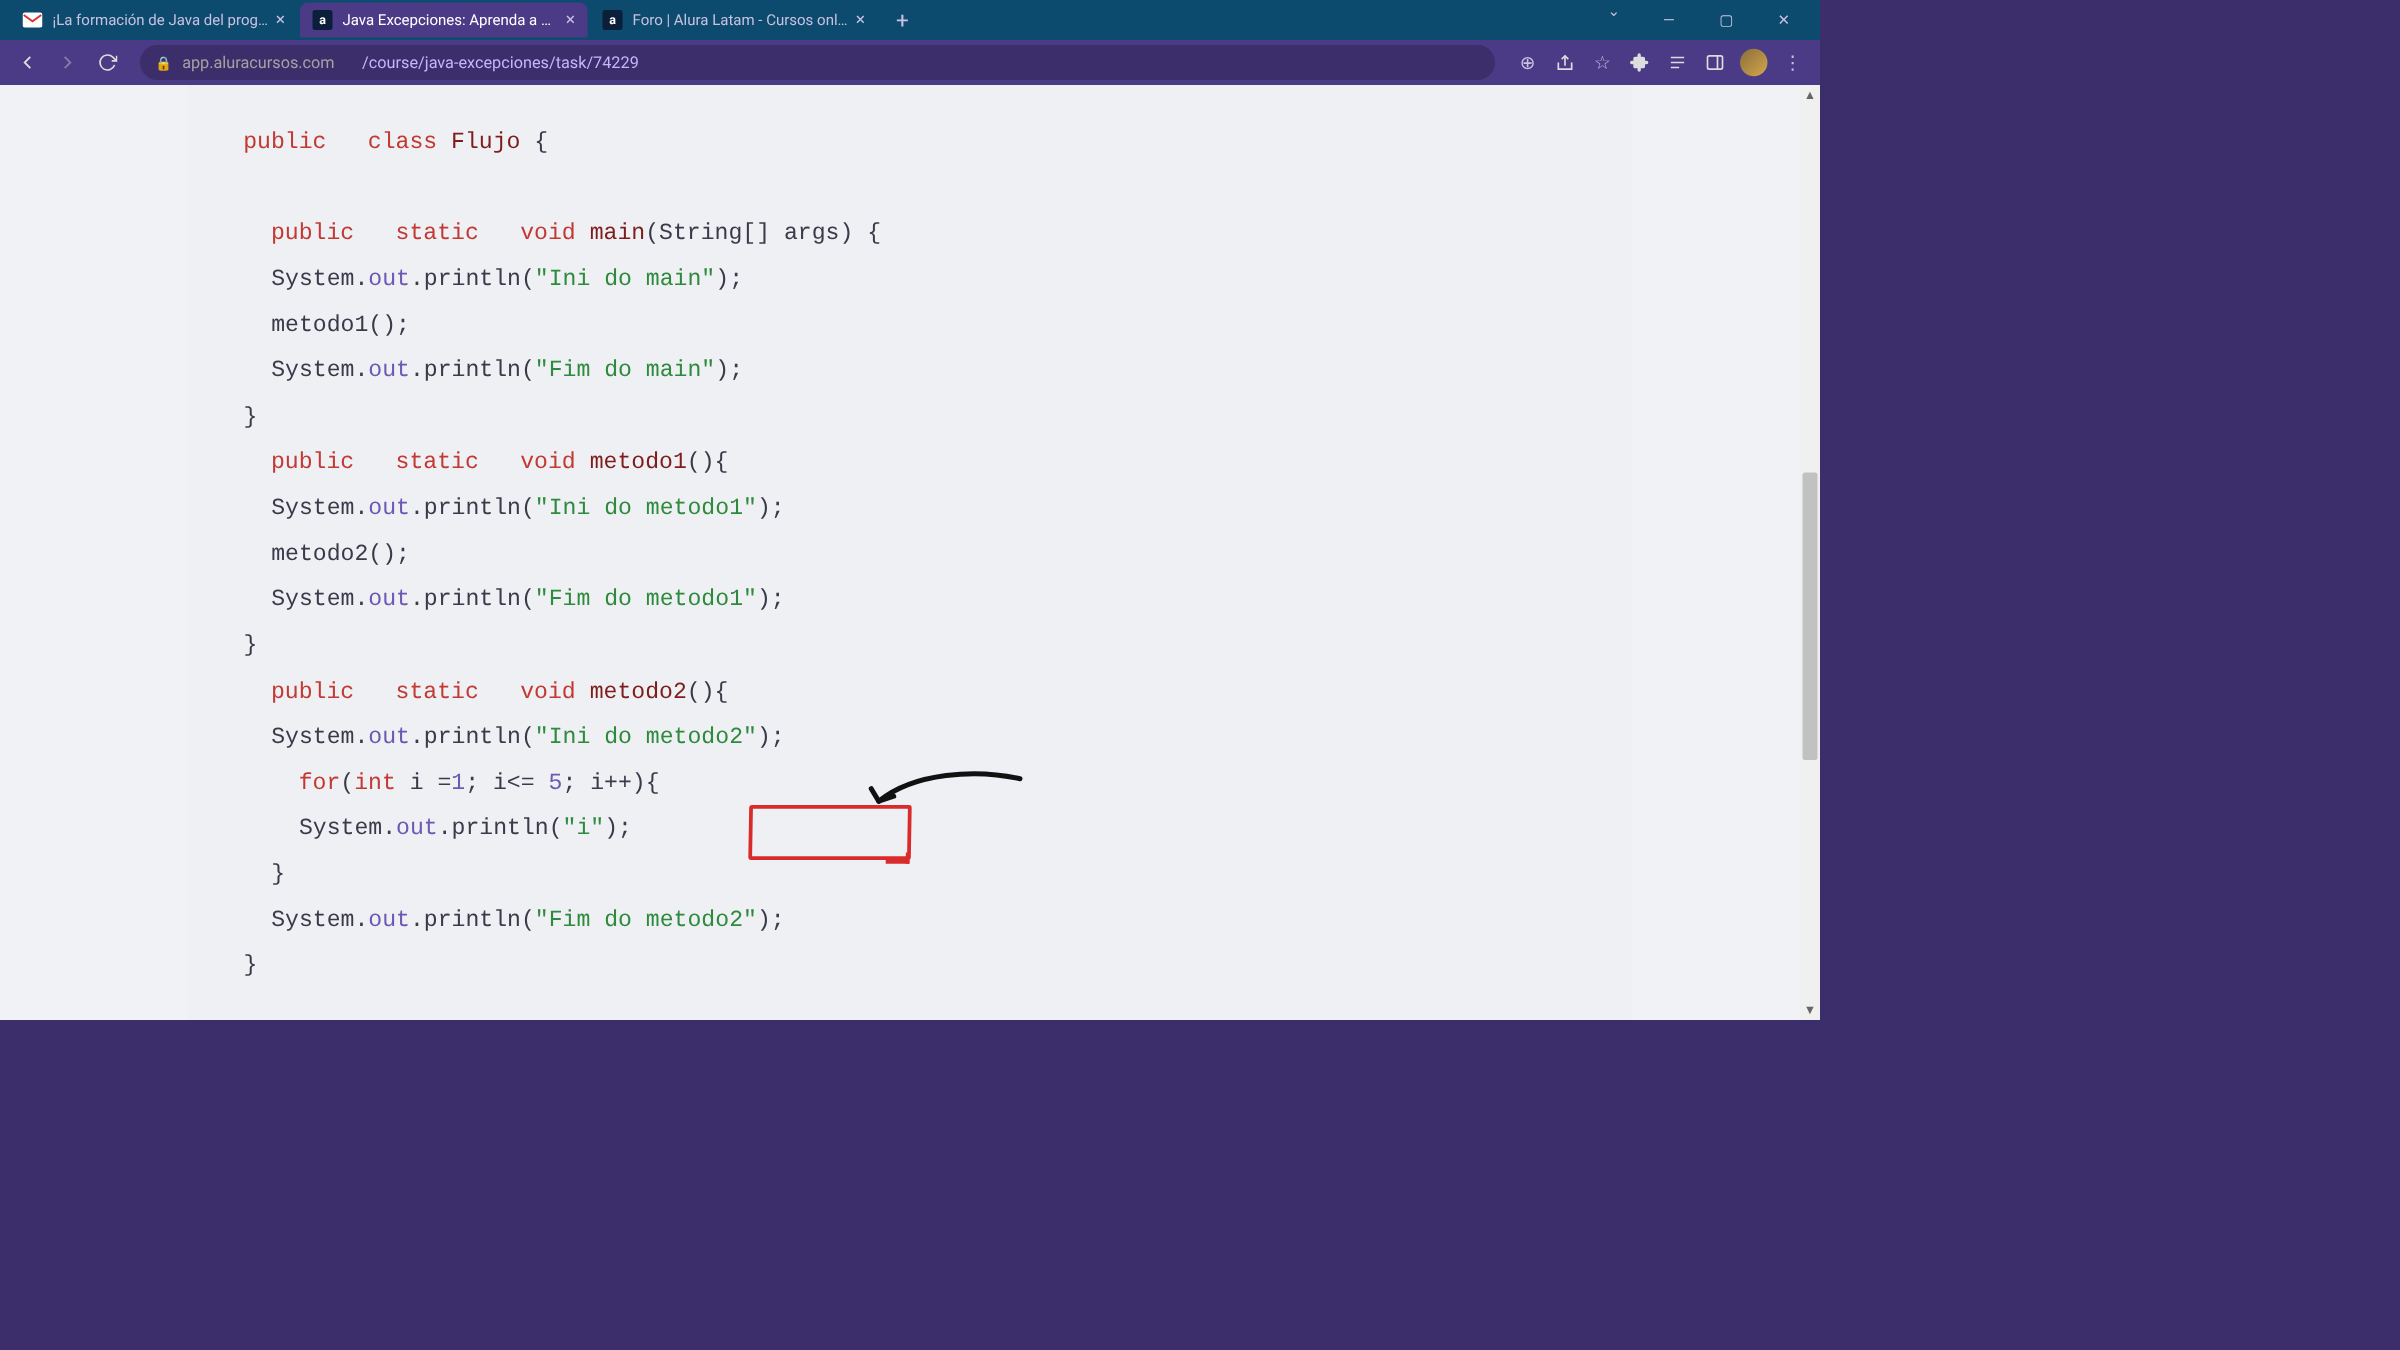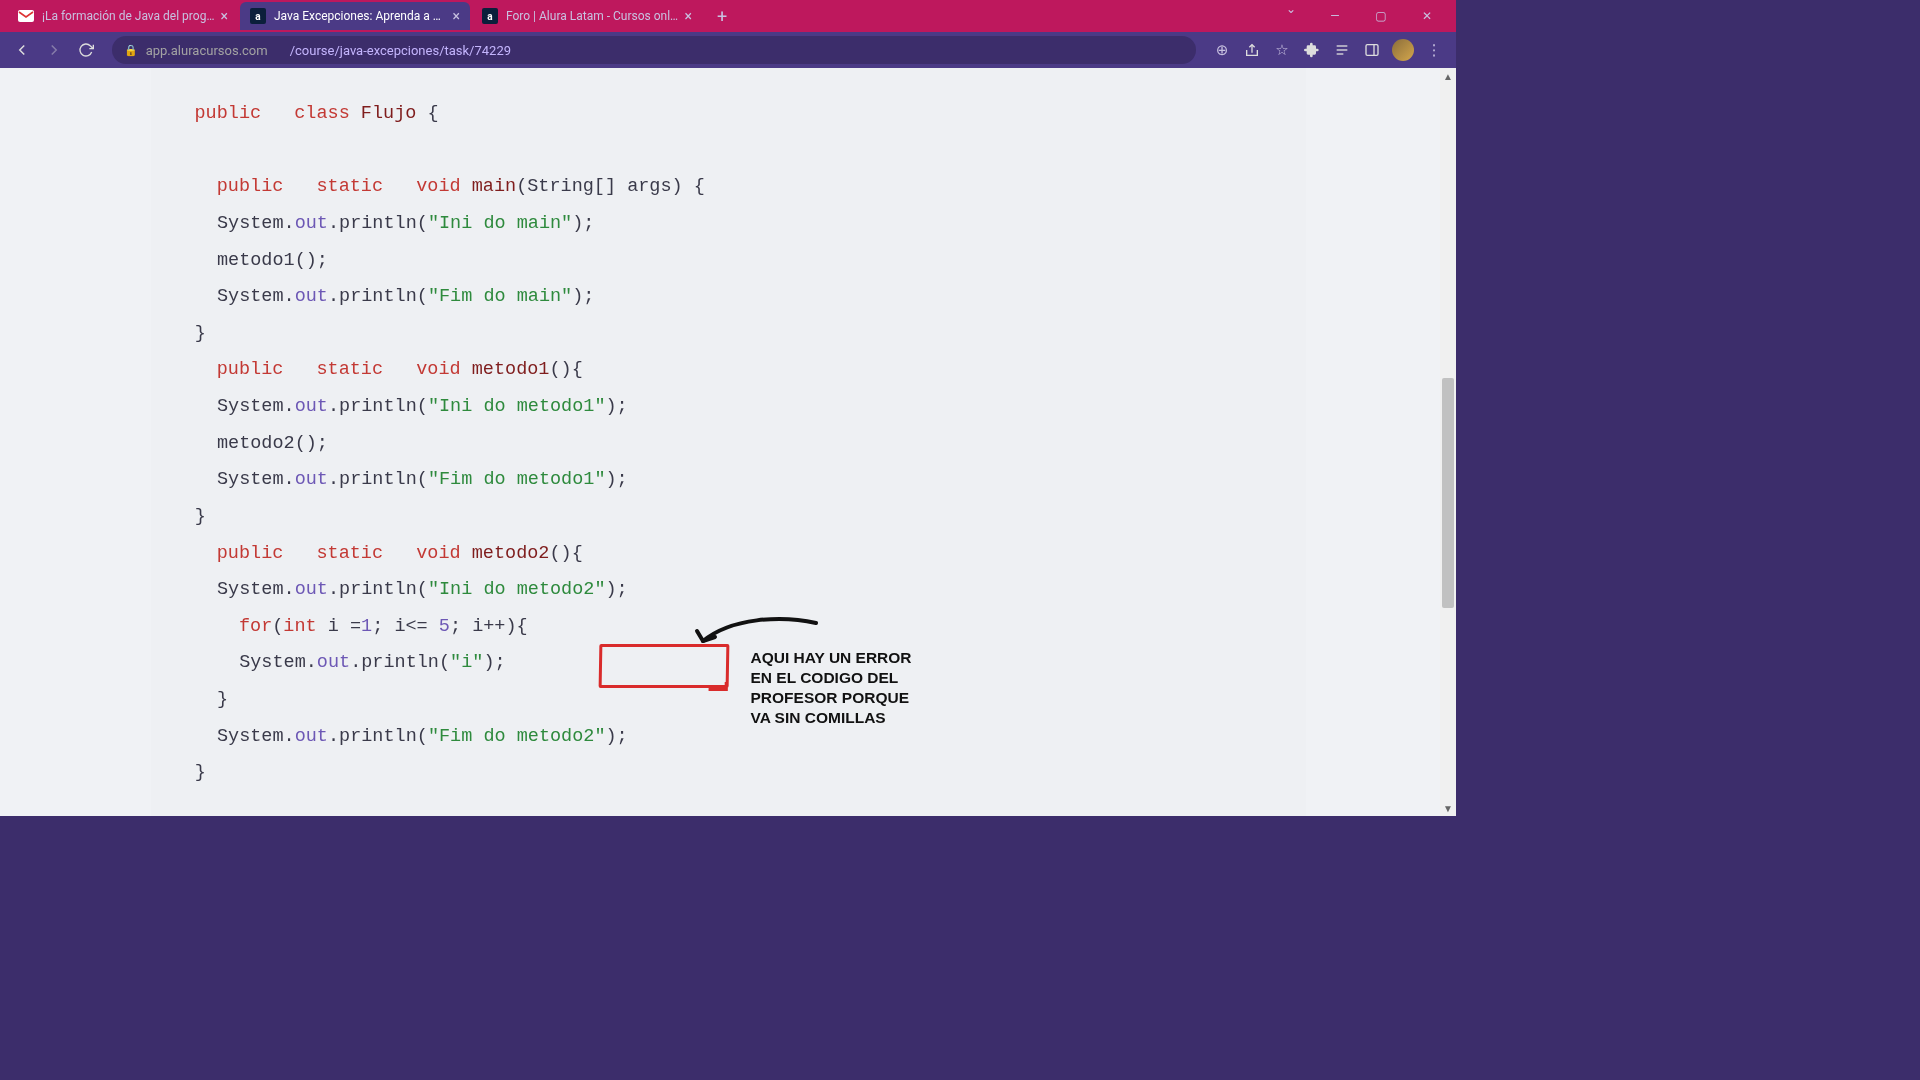--- a/index.html
+++ b/index.html
@@ -7,21 +7,21 @@
       font-family: -apple-system, BlinkMacSystemFont, "Segoe UI", Roboto, sans-serif;
       background: #3c2d6b;
       width: 1456px;
       height: 816px;
       overflow: hidden;
       position: relative;
     }
     
     .tab-bar {
       height: 32px;
-      background: #be185d;
+      background: #0c4a6e;
       display: flex;
       align-items: center;
       padding: 0 8px;
     }
     .tab {
       display: flex;
       align-items: center;
       height: 28px;
       padding: 0 10px;
       border-radius: 6px 6px 0 0;
@@ -337,24 +337,20 @@
       <span>System.</span><span class="prop">out</span><span>.println(</span><span class="str">"i"</span><span>);</span>
     <span>}</span>
     <span>System.</span><span class="prop">out</span><span>.println(</span><span class="str">"Fim do metodo2"</span><span>);</span>
   <span>}</span></div>
 
     <div class="red-box annotation"></div>
     <svg class="arrow-svg annotation" viewBox="0 0 130 40">
       <path d="M125 10 C 90 2, 40 5, 12 28" stroke="#111" stroke-width="4" fill="none" stroke-linecap="round"></path>
       <path d="M12 28 L6 18 M12 28 L24 24" stroke="#111" stroke-width="4" fill="none" stroke-linecap="round"></path>
     </svg>
-    <div class="annotation-text">AQUI HAY UN ERROR
-EN EL CODIGO DEL
-PROFESOR PORQUE
-VA SIN COMILLAS</div>
   </div>
 </div>
 
 <div class="scrollbar-v">
   <div class="scrollbar-arrow" style="top:0">▲</div>
   <div class="scrollbar-thumb"></div>
   <div class="scrollbar-arrow" style="bottom:0">▼</div>
 </div>
 
 </body></html>

